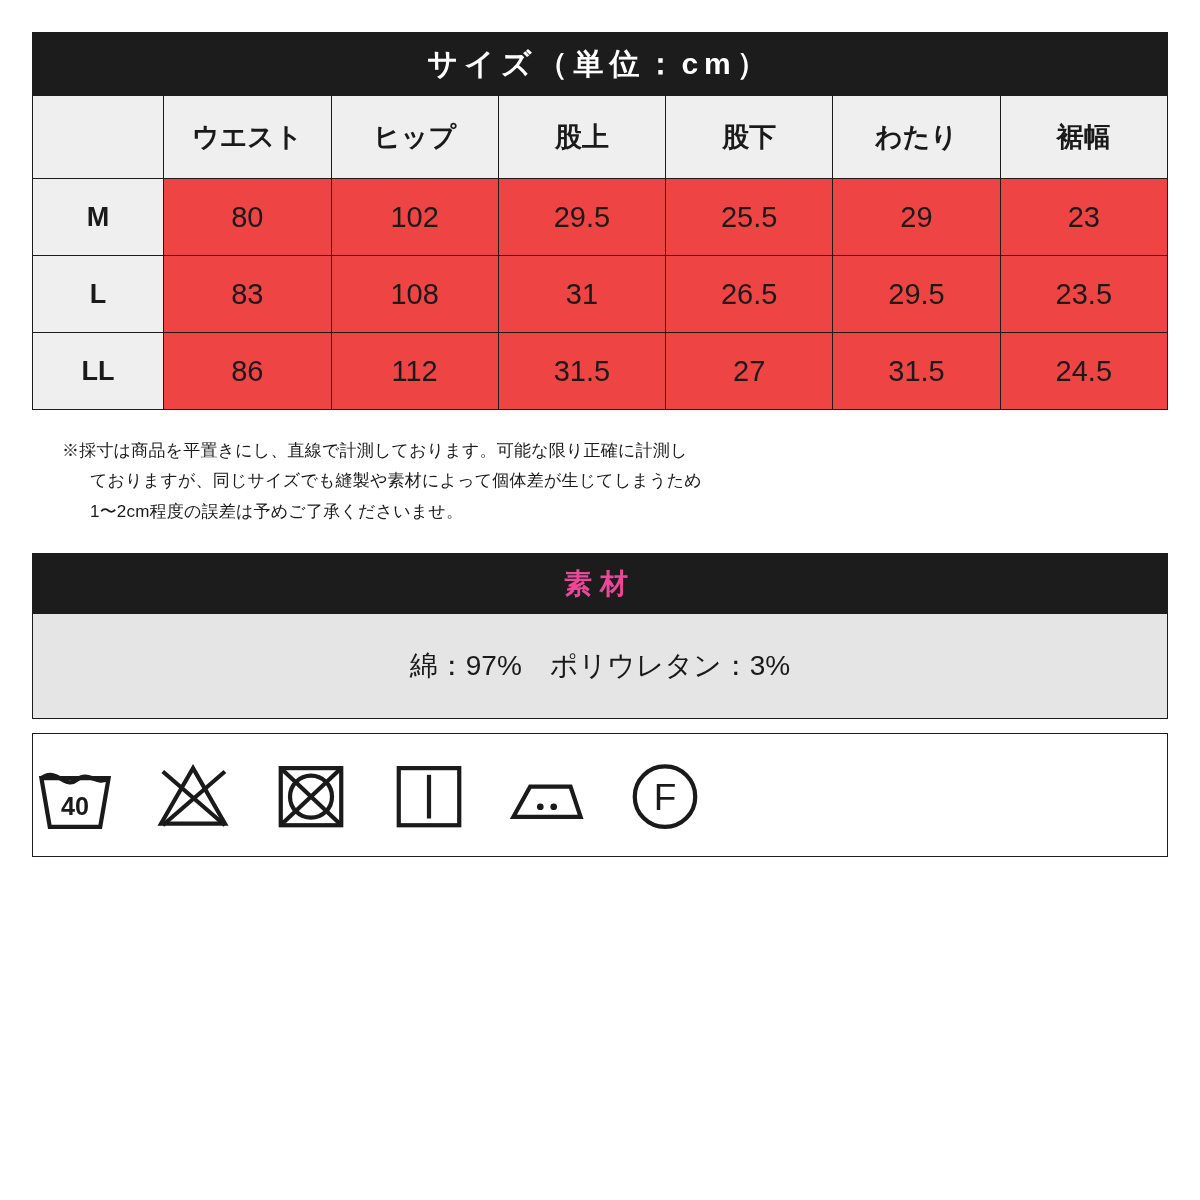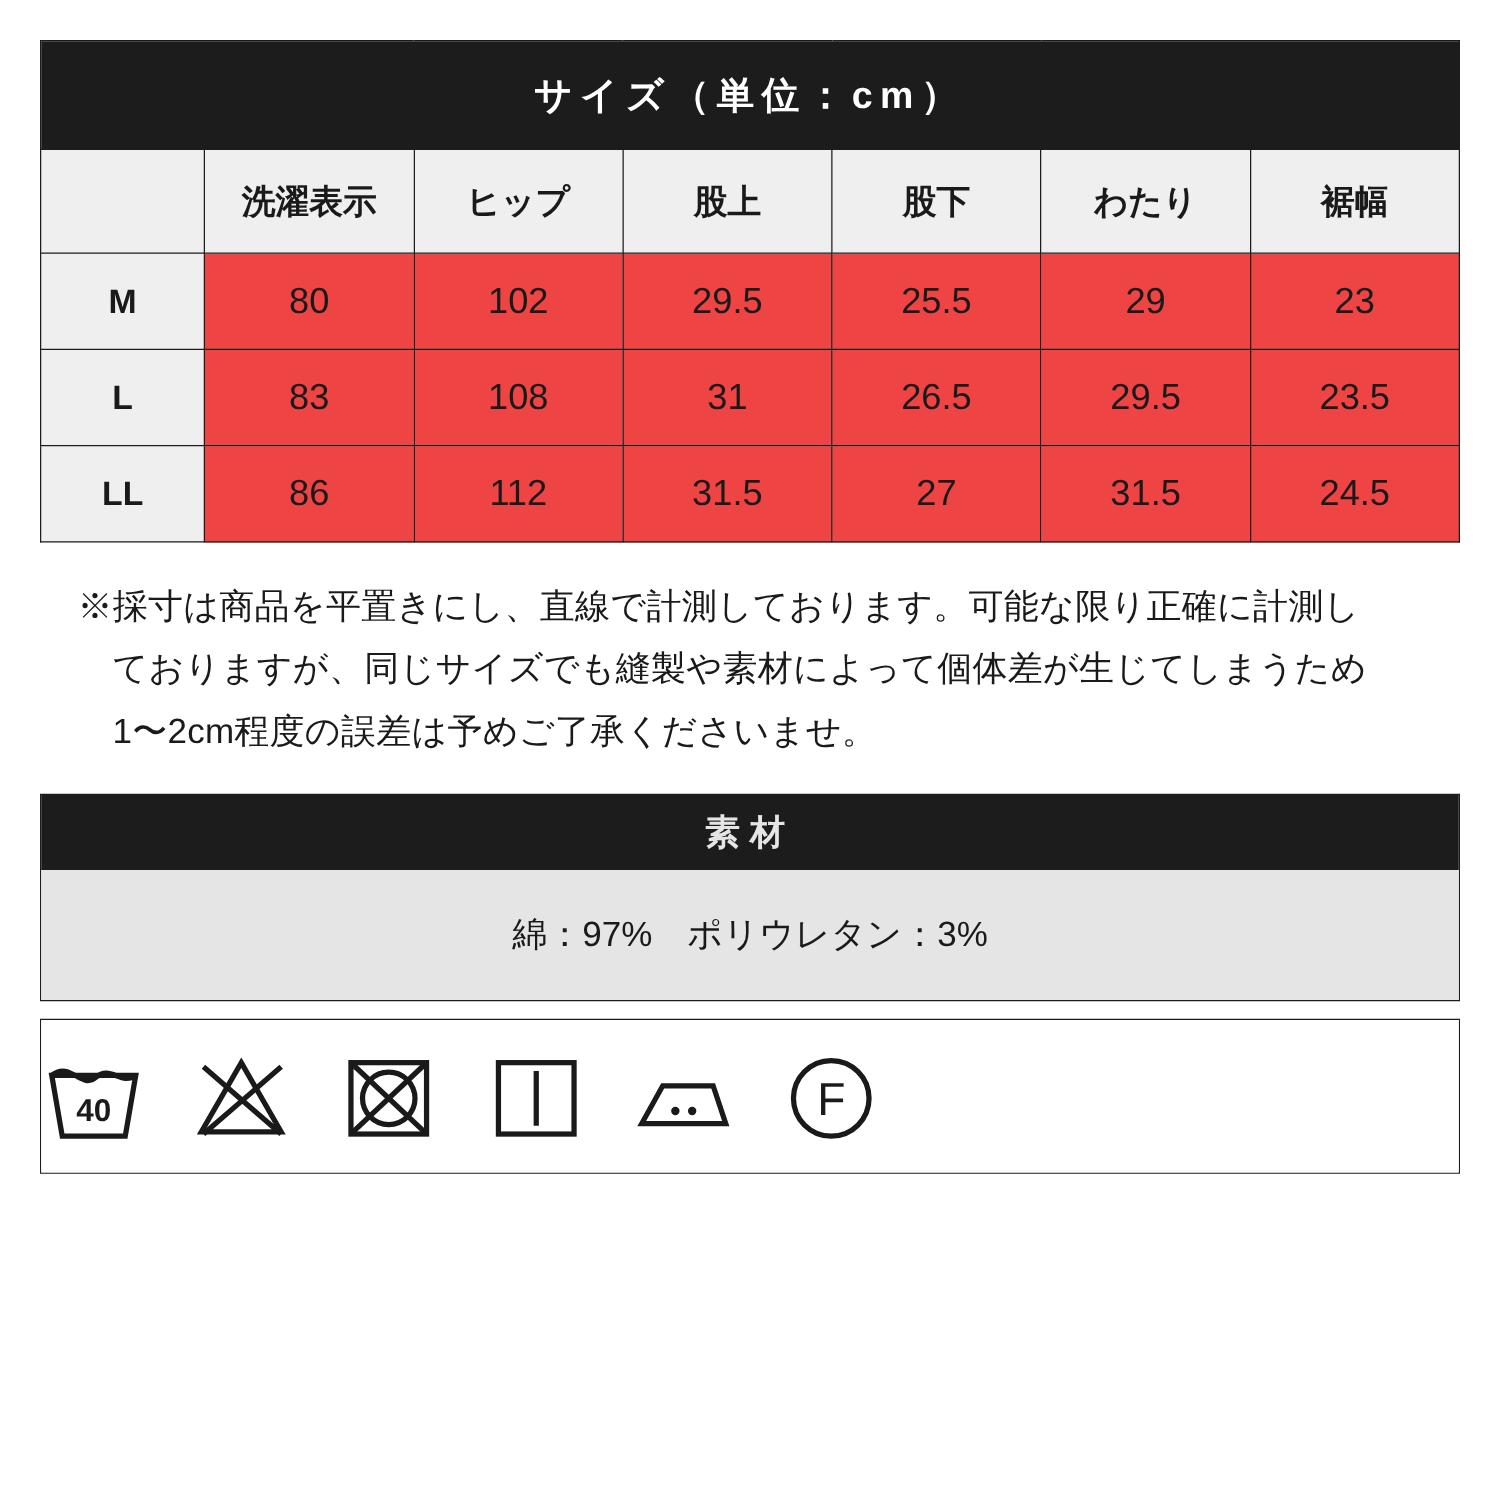--- a/index.html
+++ b/index.html
@@ -33,21 +33,21 @@
     text-align: center;
     vertical-align: middle;
   }
   .table-title {
     background: #1c1c1c;
     color: #ffffff;
     font-size: 30px;
     font-weight: bold;
     letter-spacing: 6px;
     height: 62px;
-    padding: 12px;
+    padding: 0;
   }
   .head-row th {
     background: #efefef;
     font-size: 27px;
     font-weight: bold;
     height: 82px;
     padding: 0;
   }
   .head-row th.corner {
     background: #efefef;
@@ -68,42 +68,42 @@
   .col-label { width: 131px; }
   .col-data { width: 167px; }
 
   
   .notes {
     margin-top: 26px;
     padding-left: 30px;
     padding-right: 20px;
   }
   .note {
-    font-size: 28px;
+    font-size: 17px;
     line-height: 1.78;
     letter-spacing: 0.2px;
     color: #1a1a1a;
     margin: 0 0 26px 0;
     text-indent: 0;
   }
   .note .ind {
     display: block;
     padding-left: 28px;
   }
 
   
   .block {
     width: 1136px;
     border: 1px solid #1c1c1c;
     box-sizing: border-box;
     margin-top: 14px;
   }
   .block-title {
     background: #1c1c1c;
-    color: #e5e5e5;
+    color: #ec4899;
     font-size: 28px;
     font-weight: bold;
     letter-spacing: 8px;
     text-align: center;
     height: 60px;
     line-height: 60px;
   }
   .block-body {
     height: 104px;
     display: flex;
@@ -140,21 +140,21 @@
       <col class="col-data">
         <col class="col-data">
         <col class="col-data">
     </colgroup>
     <thead>
       <tr>
         <th class="table-title" colspan="7">サイズ（単位：cm）</th>
       </tr>
       <tr class="head-row">
         <th class="corner"></th>
-        <th>洗濯表示</th>
+        <th>ウエスト</th>
         <th>ヒップ</th>
         <th>股上</th>
         <th>股下</th>
         <th>わたり</th>
         <th>裾幅</th>
       </tr>
     </thead>
     <tbody>
       <tr class="body-row">
         <th class="rowhead">M</th>

